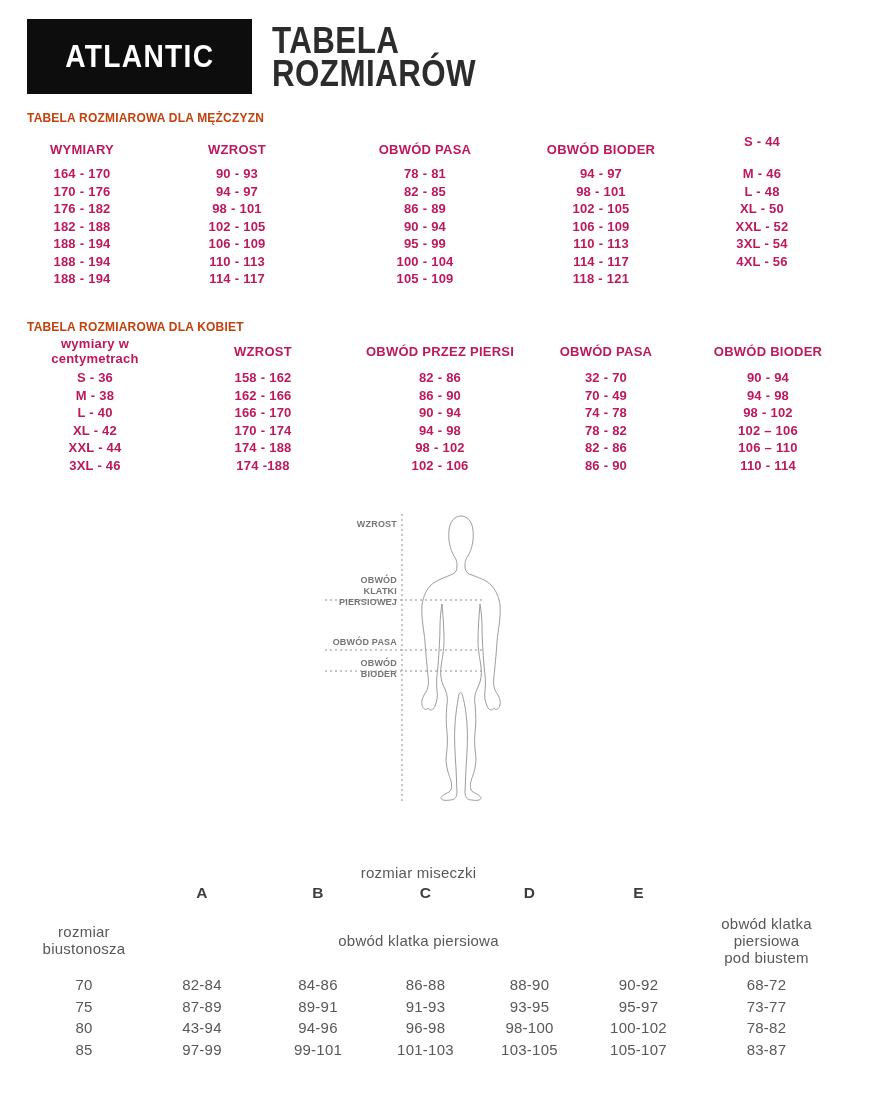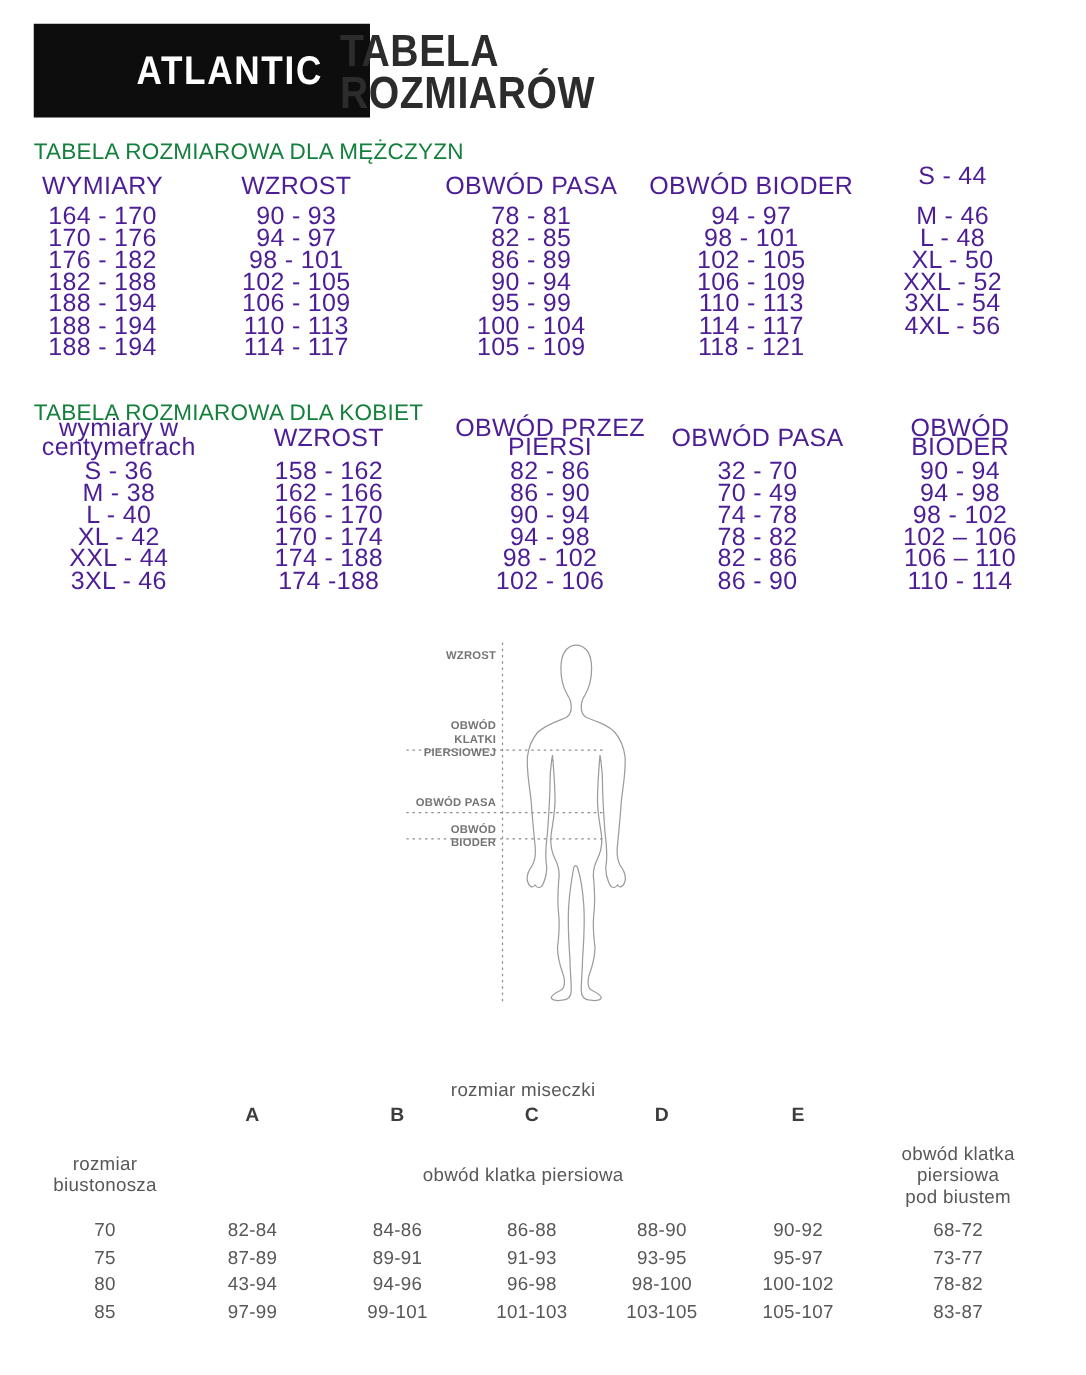--- a/index.html
+++ b/index.html
@@ -5,44 +5,44 @@
   html,body { margin:0; padding:0; background:#ffffff; }
   .page {
     position:relative; width:869px; height:1100px; background:#ffffff;
     font-family:"Liberation Sans", sans-serif; overflow:hidden;
   }
   .pre { white-space:pre-line; }
 
   
   .logo {
     position:absolute; left:27px; top:19px; width:225px; height:75px;
-    background:#0d0d0d; display:flex; align-items:center; justify-content:center;padding-left:44px;
+    background:#0d0d0d; display:flex; align-items:center; justify-content:center;
   }
   .logo-text {
     color:#ffffff; font-size:32px; font-weight:bold; letter-spacing:1.5px;
     transform:scaleX(0.88);
   }
   .page-title {
     position:absolute; left:272px; top:24px; margin:0;
     font-size:36px; font-weight:bold; line-height:33px; color:#2c2c2c;
     transform:scaleX(0.87); transform-origin:left top; letter-spacing:0.5px;
   }
 
   
   .section-heading {
     position:absolute; left:27px; margin:0;
-    font-size:18px; font-weight:normal; color:#15803d; letter-spacing:0.2px;
+    font-size:12px; font-weight:bold; color:#c2410c; letter-spacing:0.2px;
   }
   .men-heading { top:111px; }
   .women-heading { top:320px; }
 
   
   .size-table {
     position:absolute; display:grid; text-align:center;
-    color:#4c1d95; font-size:20px; letter-spacing:0.25px;
+    color:#be185d; font-size:13px; letter-spacing:0.25px;font-weight:bold;
   }
   .men-table {
     left:27px; top:133px;
     grid-template-columns:110px 200px 176px 176px 146px;
     grid-template-rows:32px; grid-auto-rows:17.5px;
   }
   .women-table {
     left:27px; top:333px;
     grid-template-columns:136px 200px 154px 178px 146px;
     grid-template-rows:36px; grid-auto-rows:17.5px;

